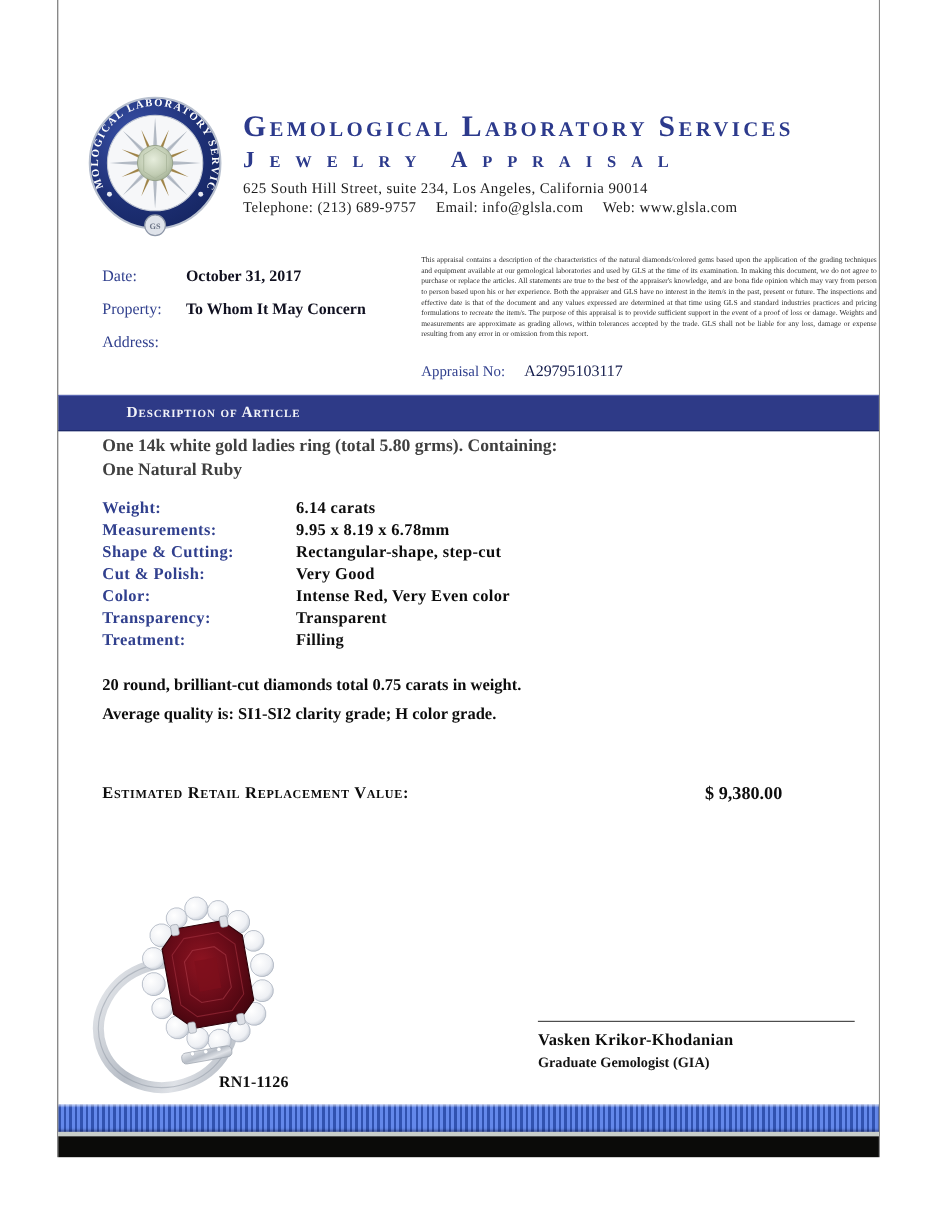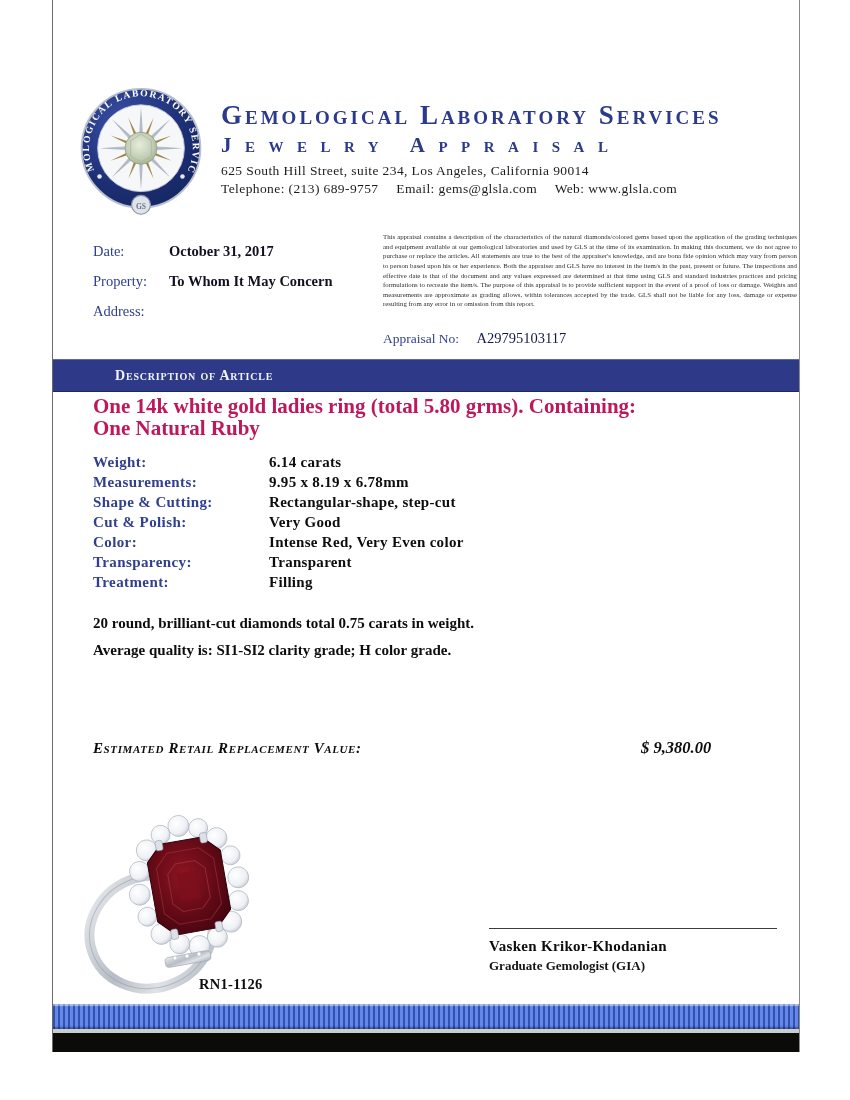--- a/index.html
+++ b/index.html
@@ -54,28 +54,28 @@
     position:absolute;left:0;top:359px;width:100%;height:33px;
     background:var(--bar-navy);
     border-top:1px solid #5a67b2;border-bottom:1px solid #1c2866;
     display:flex;align-items:center;
   }
   .section-title{
     color:#f2f3f8;font-variant:small-caps;font-weight:bold;
     font-size:14px;letter-spacing:0.8px;padding-left:62px;
   }
   
-  .article-desc{position:absolute;left:40px;top:395px;font-size:21px;font-weight:bold;line-height:22px;color:#be185d;}
+  .article-desc{position:absolute;left:40px;top:395px;font-size:16px;font-weight:bold;line-height:22px;color:#404040;}
   .specs{position:absolute;left:40px;top:452px;}
   .spec-row{display:flex;font-size:15px;font-weight:bold;line-height:20px;}
   .spec-label{color:var(--label-navy);width:176px;flex:none;letter-spacing:0.4px;}
   .spec-value{color:#0d0d0d;letter-spacing:0.3px;}
   .diamonds{position:absolute;left:40px;top:610px;font-size:15px;font-weight:bold;line-height:27px;color:#0d0d0d;}
   
-  .valuation{position:absolute;left:0;top:740px;width:100%;height:24px;font-style:italic;}
+  .valuation{position:absolute;left:0;top:713px;width:100%;height:24px;}
   .valuation-label{
     position:absolute;left:40px;top:0;font-variant:small-caps;font-weight:bold;
     font-size:15px;letter-spacing:0.6px;color:#0d0d0d;
   }
   .valuation-amount{position:absolute;left:588px;top:-2px;font-size:16.5px;font-weight:bold;color:#0d0d0d;}
   
   .ring-photo{position:absolute;left:12px;top:806px;width:212px;height:196px;}
   .item-code{position:absolute;left:146px;top:976px;font-size:14.5px;font-weight:bold;color:#0d0d0d;letter-spacing:0.3px;}
   
   .signature{position:absolute;left:436px;top:904px;width:288px;margin-top:24px;}
@@ -160,21 +160,21 @@
     <circle cx="66" cy="126" r="10" fill="#dfe3ea" stroke="#8e97a8" stroke-width="1.2"></circle>
     <text x="66" y="130" font-size="8" font-weight="bold" text-anchor="middle" fill="#6b7486" font-family="Liberation Serif, serif">GS</text>
   </svg>
 
   <div class="masthead">
     <div class="org-name">Gemological Laboratory Services</div>
     <div class="doc-type">Jewelry Appraisal</div>
     <div class="addr-line">625 South Hill Street, suite 234, Los Angeles, California 90014</div>
     <div class="contact-line">
       <span>Telephone: (213) 689-9757</span>
-      <span>Email: gems@glsla.com</span>
+      <span>Email: info@glsla.com</span>
       <span>Web: www.glsla.com</span>
     </div>
   </div>
 
   <div class="meta">
     <div class="meta-row">
       <span class="meta-label">Date:</span>
       <span class="meta-value">October 31, 2017</span>
     </div>
     <div class="meta-row">

